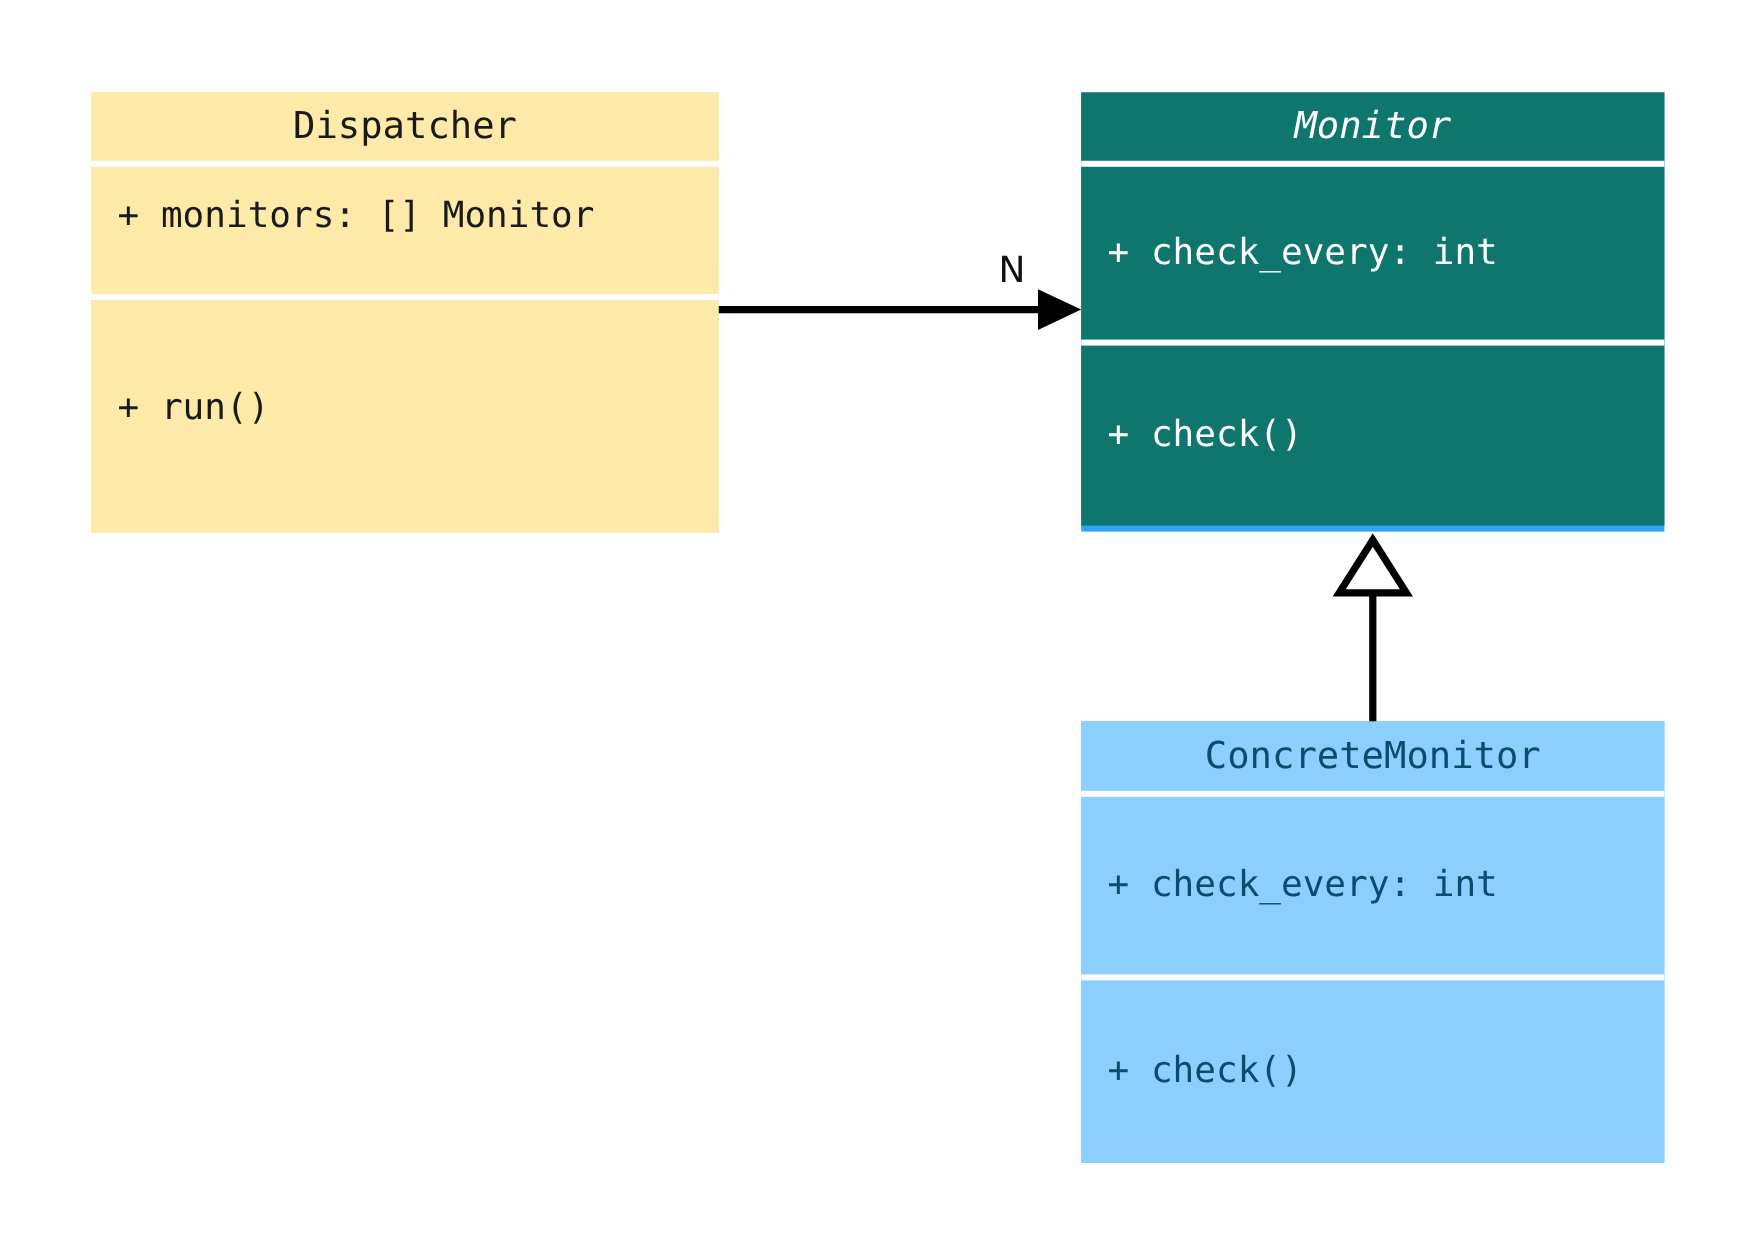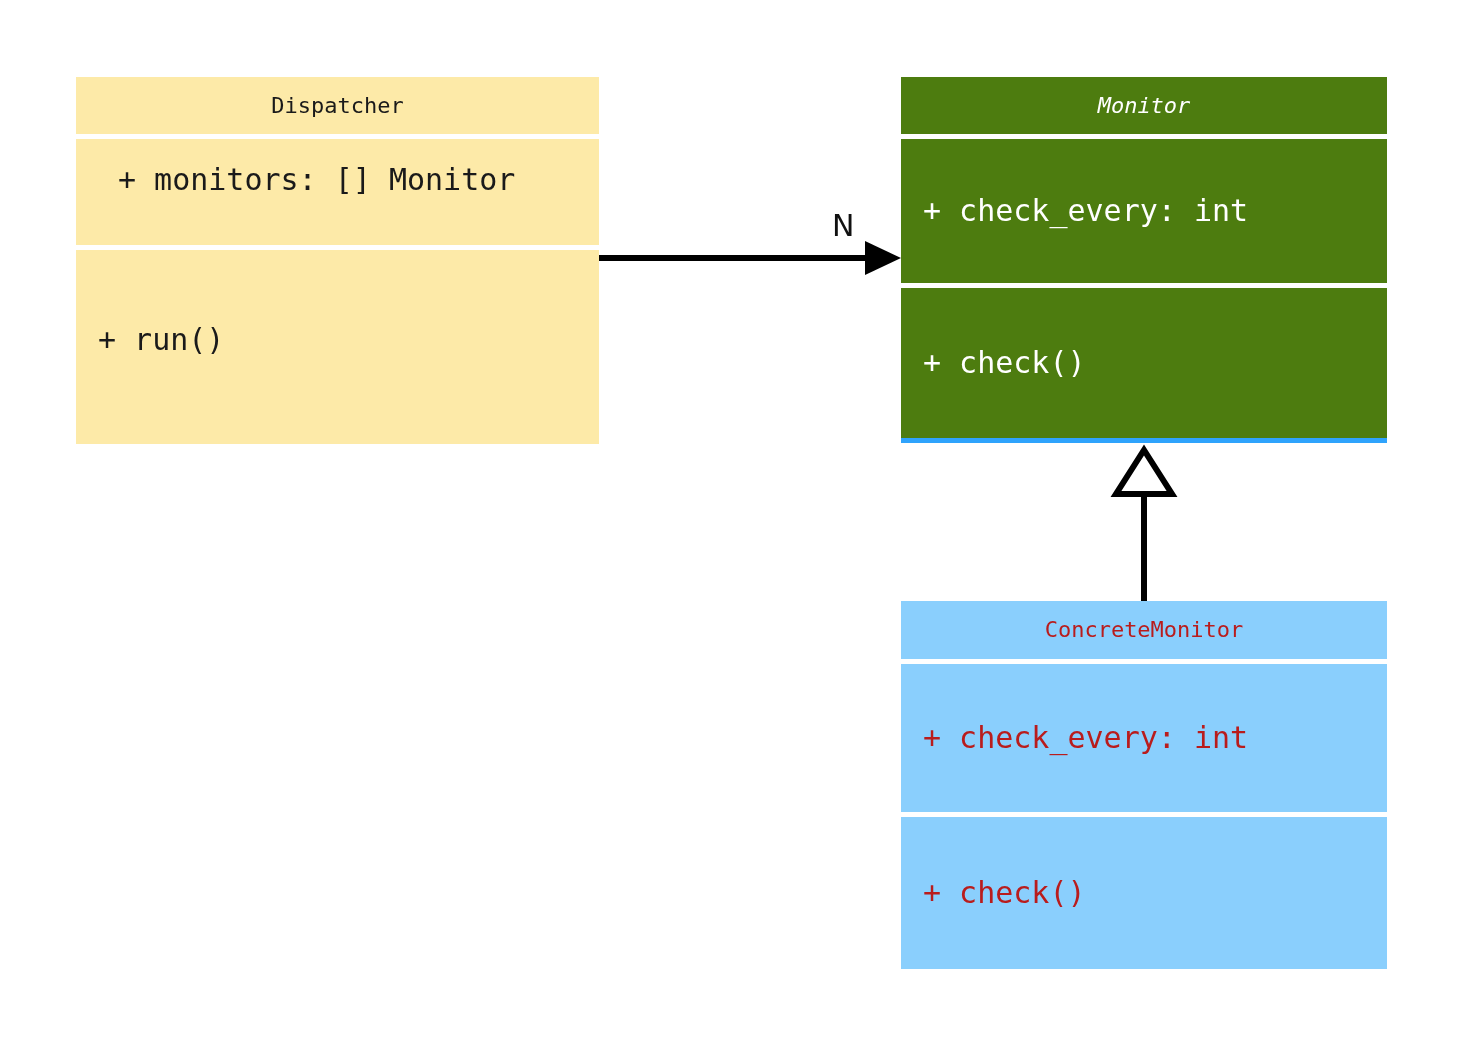--- a/index.html
+++ b/index.html
@@ -32,21 +32,21 @@
     position: relative;
     display: flex;
     flex-direction: column;
     justify-content: center;
   }
   .compartment + .compartment {
     border-top: 5px solid #ffffff;
   }
   .class-title {
     text-align: center;
-    font-size: 22px;
+    font-size: 31px;
     line-height: 1.25;
     letter-spacing: 0px;
     white-space: pre;
   }
   .class-title.abstract {
     font-style: italic;
   }
   .member-list {
     padding-left: 22px;
     white-space: pre;
@@ -57,28 +57,28 @@
     white-space: pre;
   }
 
   
   .box-yellow            { background: #fdeaa8; }
   .box-yellow .compartment { background: #fdeaa8; }
   .box-yellow .class-title,
   .box-yellow .member    { color: #1a1a1a; }
 
   .box-blue              { background: #2fa3fc; }
-  .box-blue .compartment { background: #4d7c0f; }
+  .box-blue .compartment { background: #0f766e; }
   .box-blue .class-title,
   .box-blue .member      { color: #ffffff; }
 
   .box-lightblue              { background: #8acffd; }
   .box-lightblue .compartment { background: #8acffd; }
   .box-lightblue .class-title,
-  .box-lightblue .member      { color: #b91c1c; }
+  .box-lightblue .member      { color: #0c4a6e; }
 
   
   .edge-layer {
     position: absolute;
     left: 0;
     top: 0;
     width: 1463px;
     height: 1048px;
     pointer-events: none;
   }
@@ -93,21 +93,21 @@
 </style>
 </head>
 <body>
 
 <div id="canvas">
 
   <div class="uml-class box-yellow" style="left:76px; top:77px; width:523px; height:367px;">
     <div class="compartment" style="height:57px;">
       <div class="class-title">Dispatcher</div>
     </div>
-    <div class="compartment" style="height:87px;padding-left:20px;">
+    <div class="compartment" style="height:87px;">
       <div class="member-list">
         <div class="member">+ monitors: [] Monitor</div>
       </div>
     </div>
     <div class="compartment" style="height:184px;margin-top:24px;">
       <div class="member-list">
         <div class="member">+ run()</div>
       </div>
     </div>
   </div>

